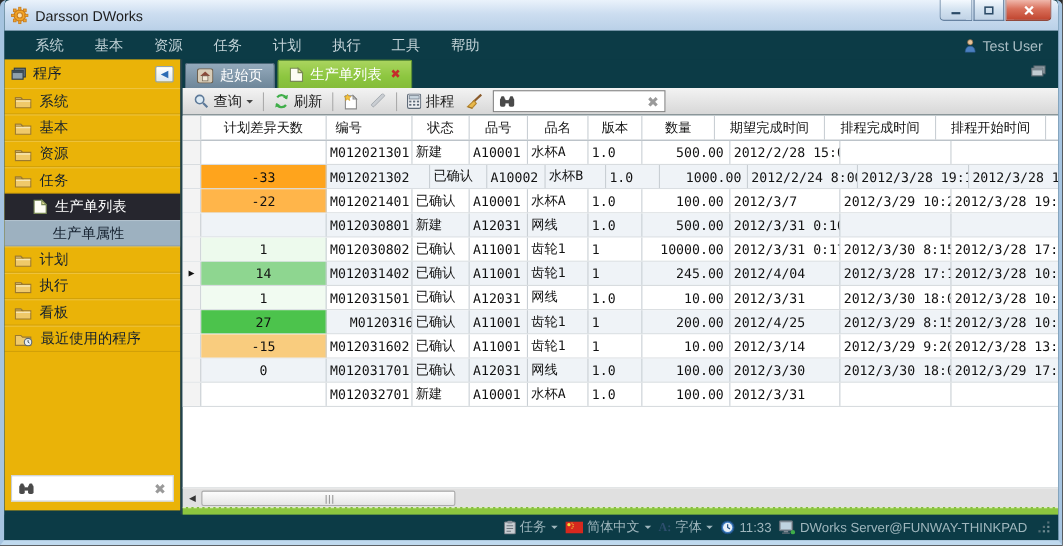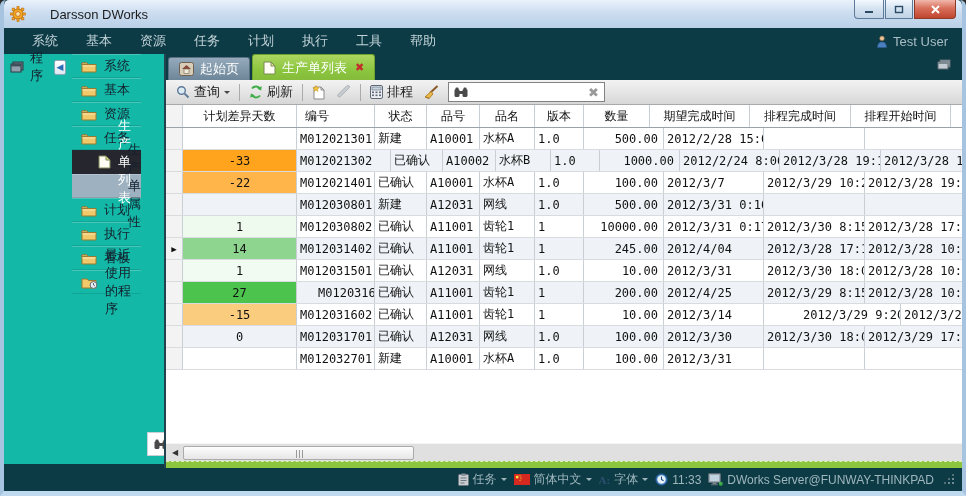--- a/index.html
+++ b/index.html
@@ -8,46 +8,46 @@
     width:966px;height:496px;position:relative;overflow:hidden;
     font-family:"Liberation Sans","DejaVu Sans",sans-serif;
     background:#0C3B46;
     border-left:4px solid #A6C4E0;border-right:4px solid #A6C4E0;border-bottom:5px solid #BFD9EE;
     border-radius:6px 6px 0 0;
     display:flex;flex-direction:column;
   }
   
   .titlebar{height:28px;flex:0 0 28px;background:linear-gradient(#EAF2FB,#CCDDF0 45%,#B9D0E7);
     display:flex;align-items:center;padding:0 6px;border-radius:5px 5px 0 0;}
-  .titlebar .app-title{font-size:13px;color:#1c1c1c;margin-left:24px;}
+  .titlebar .app-title{font-size:13px;color:#1c1c1c;margin-left:6px;}
   .winbtns{margin-left:auto;display:flex;align-items:flex-start;height:100%;padding-top:0;}
   .winbtn{height:19px;display:flex;align-items:center;justify-content:center;
     border:1px solid #5E7A99;border-top:none;background:linear-gradient(#F4F9FE,#D3E2F0 50%,#C0D2E5);
     cursor:default;}
   .winbtn.min{width:30px;border-radius:0 0 0 4px;}
   .winbtn.max{width:28px;margin-left:1px;}
   .winbtn.close{width:42px;margin-left:1px;border-radius:0 0 4px 0;
     background:linear-gradient(#F0B8AC,#D9705B 45%,#C0452F);border-color:#8C3A2A;}
   
   .menubar{height:26px;flex:0 0 26px;background:#0C3B46;display:flex;align-items:center;
     padding:0 14px;color:#C3D3D8;font-size:13px;}
   .menu-item{padding:0 14px;cursor:default;}
   .menubar .user{margin-left:auto;display:flex;align-items:center;gap:5px;color:#A9BDC4;}
   
   .body{flex:1;display:flex;min-height:0;}
-  .sidebar{width:160px;flex:0 0 160px;background:#14b8a6;display:flex;
+  .sidebar{width:160px;flex:0 0 160px;background:#eab308;display:flex;flex-direction:column;
     margin-bottom:4px;font-size:13px;color:#14202E;}
   .sb-header{height:26px;flex:0 0 26px;display:flex;align-items:center;gap:6px;padding:0 6px;}
   .sb-collapse{margin-left:auto;width:17px;height:15px;background:linear-gradient(#fff,#DCE8F2);
     border:1px solid #8FA5B8;border-radius:2px;display:flex;align-items:center;justify-content:center;
     color:#2C6CB5;font-size:9px;line-height:1;cursor:pointer;}
   .sb-item{height:24px;flex:0 0 24px;display:flex;align-items:center;gap:7px;padding-left:9px;
     border-top:1px solid rgba(255,255,255,.22);border-bottom:1px solid rgba(0,0,0,.10);cursor:pointer;}
   .sb-item.selected{background:#26262E;color:#FFFFFF;padding-left:26px;border-color:transparent;}
-  .sb-item.sub{background:#9DB1C0;padding-left:56px;}
+  .sb-item.sub{background:#9DB1C0;padding-left:44px;}
   .sb-search{margin:auto 6px 8px 6px;height:24px;flex:0 0 24px;background:#fff;
     border:1px solid #C9COCE;border:1px solid #C9CFD6;display:flex;align-items:center;gap:6px;padding:0 6px;}
   .sb-search input{flex:1;border:none;outline:none;font-size:12px;min-width:0;}
   .splitter{width:2px;flex:0 0 2px;background:#24424D;}
   
   .main{flex:1;display:flex;flex-direction:column;min-width:0;background:#0C3B46;}
   .tabstrip{height:26px;flex:0 0 26px;display:flex;align-items:flex-end;padding-left:2px;position:relative;}
   .tab{height:23px;display:flex;align-items:center;gap:6px;padding:0 10px;margin-right:2px;
     color:#fff;font-size:13px;border-radius:3px 3px 0 0;cursor:pointer;
     background:linear-gradient(#94AABC,#6E8699);border:1px solid #5A7082;border-bottom:none;}
@@ -534,21 +534,21 @@
             <div class="g-row">
               <div class="g-sel"></div>
               <div class="g-cell ctr" style="width: 114px; background: rgb(249, 204, 126);">-15</div>
               <div class="g-cell" style="width: 78px;">M012031602</div>
               <div class="g-cell" style="width: 52px;">已确认</div>
               <div class="g-cell" style="width: 53px;">A11001</div>
               <div class="g-cell" style="width: 55px;">齿轮1</div>
               <div class="g-cell" style="width: 49px;">1</div>
               <div class="g-cell num" style="width: 66px;">10.00</div>
               <div class="g-cell" style="width: 100px;">2012/3/14</div>
-              <div class="g-cell" style="width: 101px; margin-left: 36px;">2012/3/29 9:20</div>
+              <div class="g-cell" style="width: 101px;">2012/3/29 9:20</div>
               <div class="g-cell" style="width: 100px;">2012/3/28 13:40</div>
               <div class="g-cell" style="width: 40px;"></div>
             </div>
             <div class="g-row alt">
               <div class="g-sel"></div>
               <div class="g-cell ctr" style="width: 114px;">0</div>
               <div class="g-cell" style="width: 78px;">M012031701</div>
               <div class="g-cell" style="width: 52px;">已确认</div>
               <div class="g-cell" style="width: 53px;">A12031</div>
               <div class="g-cell" style="width: 55px;">网线</div>

